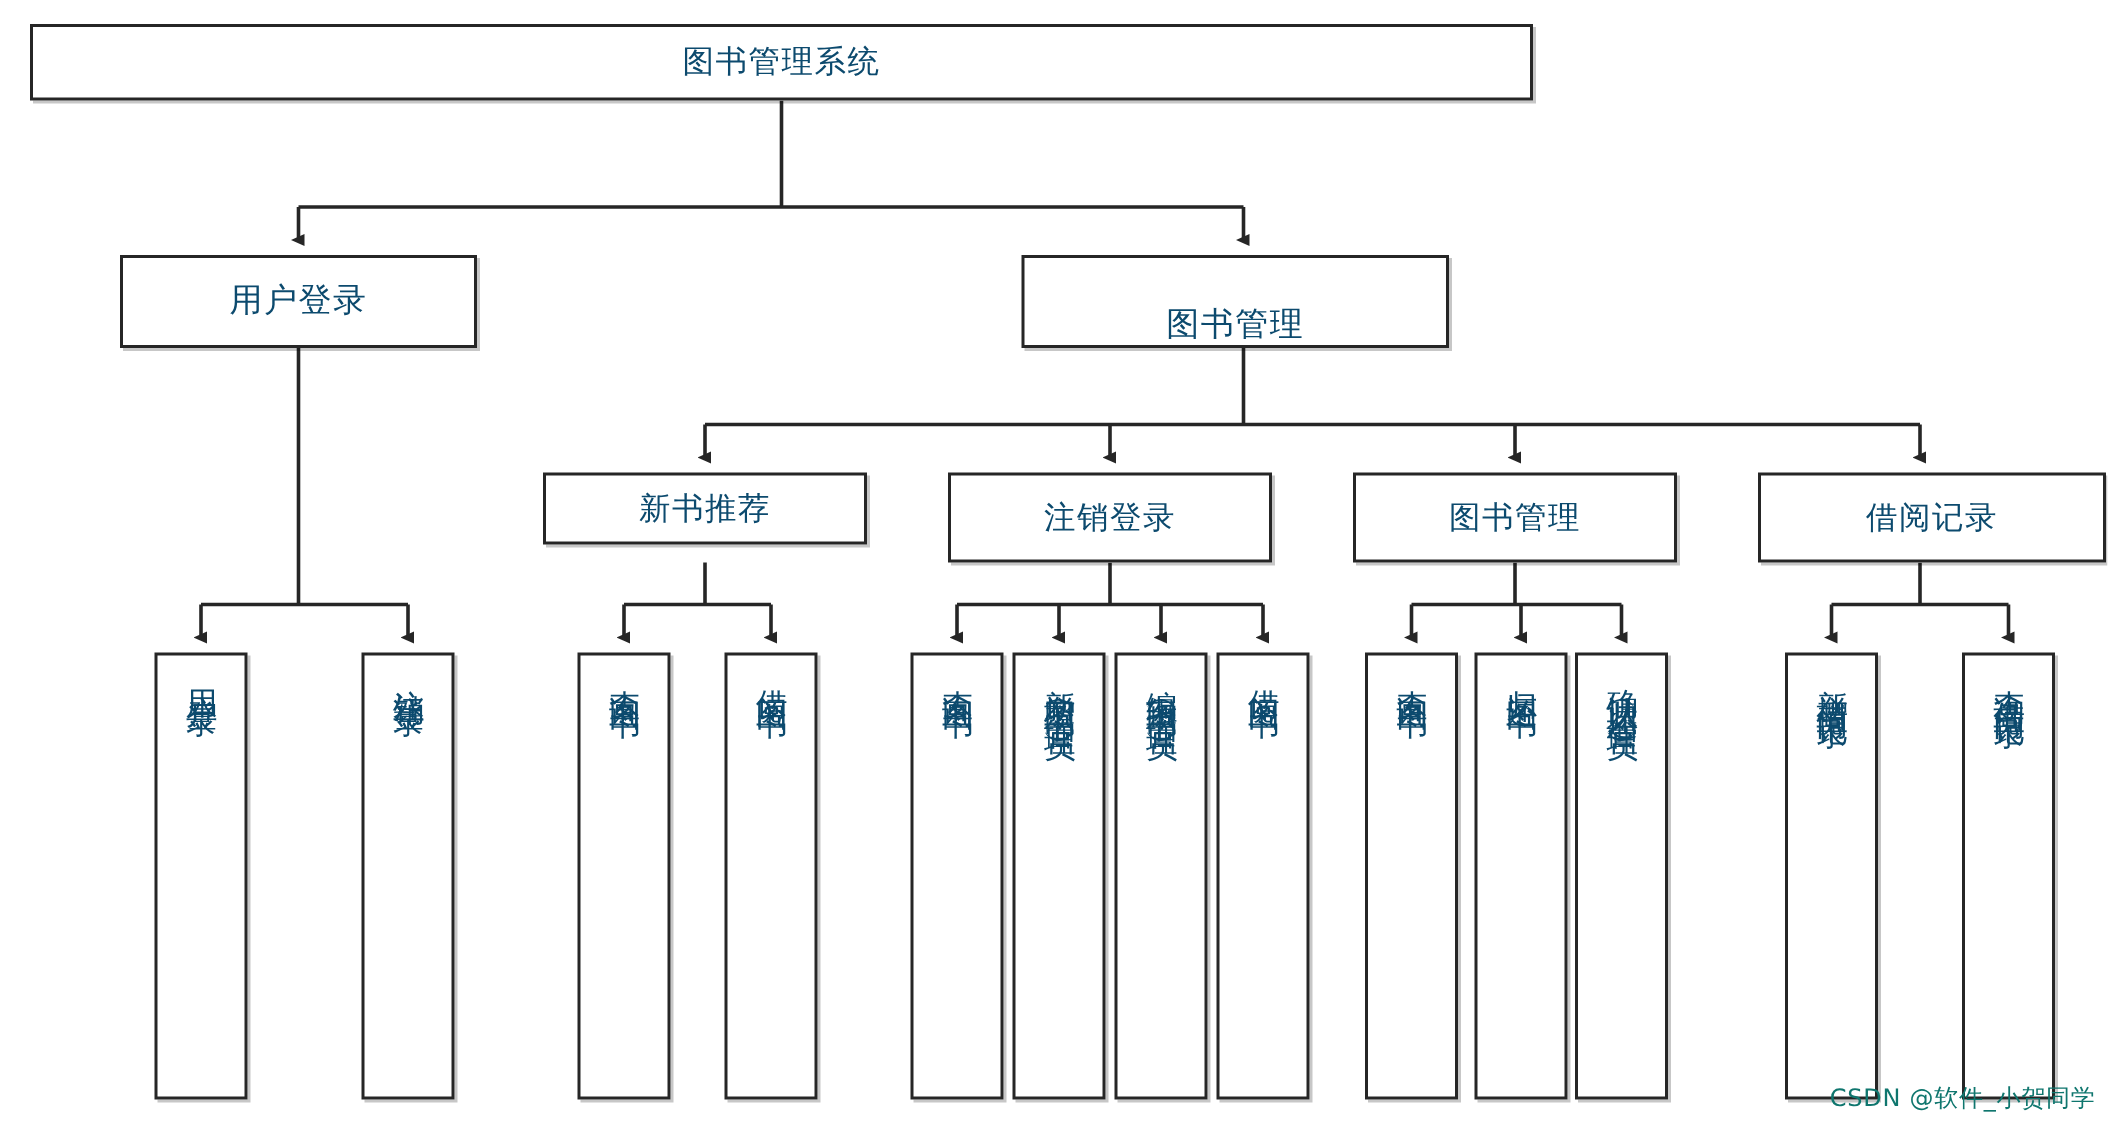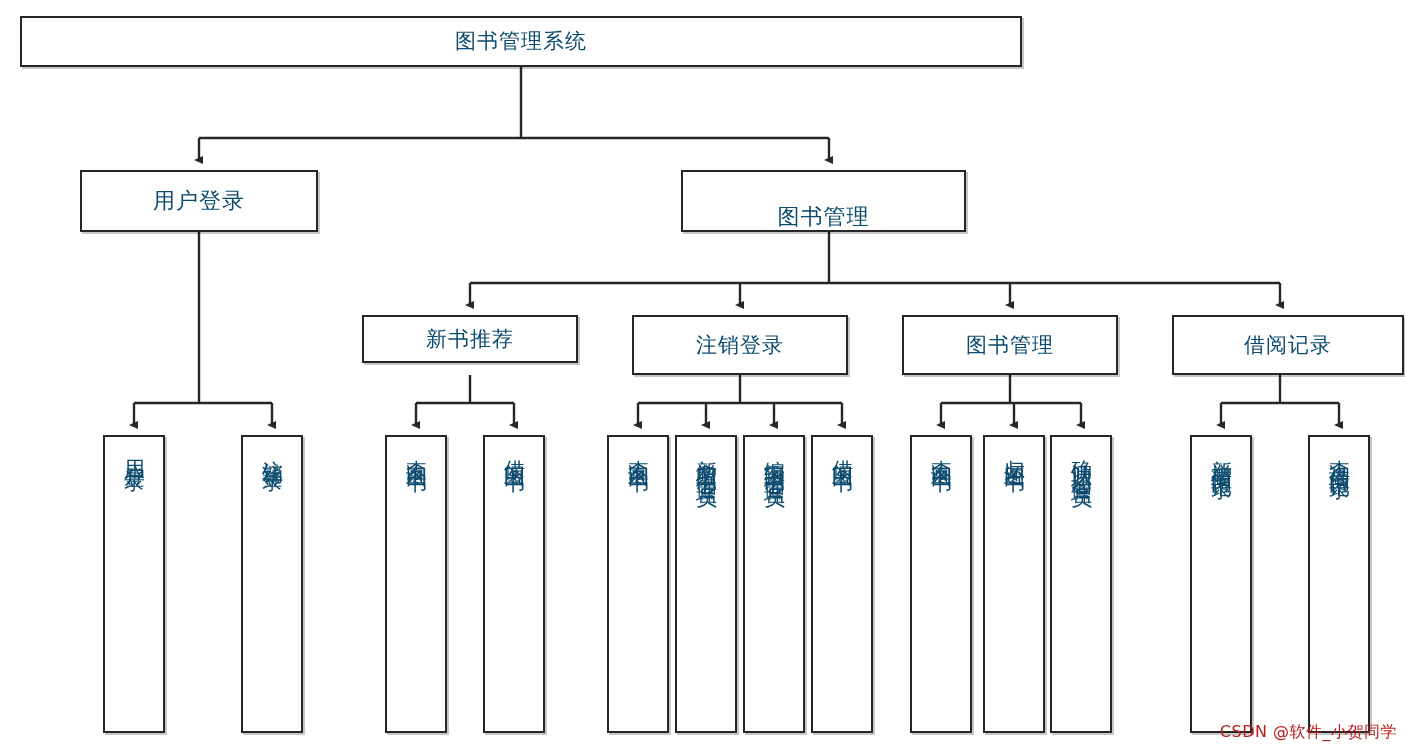--- a/index.html
+++ b/index.html
@@ -50,21 +50,21 @@
     line-height:1;
     white-space:nowrap;
     padding-top:4px;
   }
   .node.lvl1 .lbl{font-size:22px;}
   .watermark{
     position:absolute;
     right:8px;
     bottom:4px;
     font-size:16px;
-    color:#b91c1c;
+    color:#0f766e;
     letter-spacing:0.5px;
     white-space:nowrap;
     user-select:none;
   }
 </style>
 </head>
 <body>
 
 <div id="canvas">
   <svg id="wires" viewBox="0 0 1405 747">

